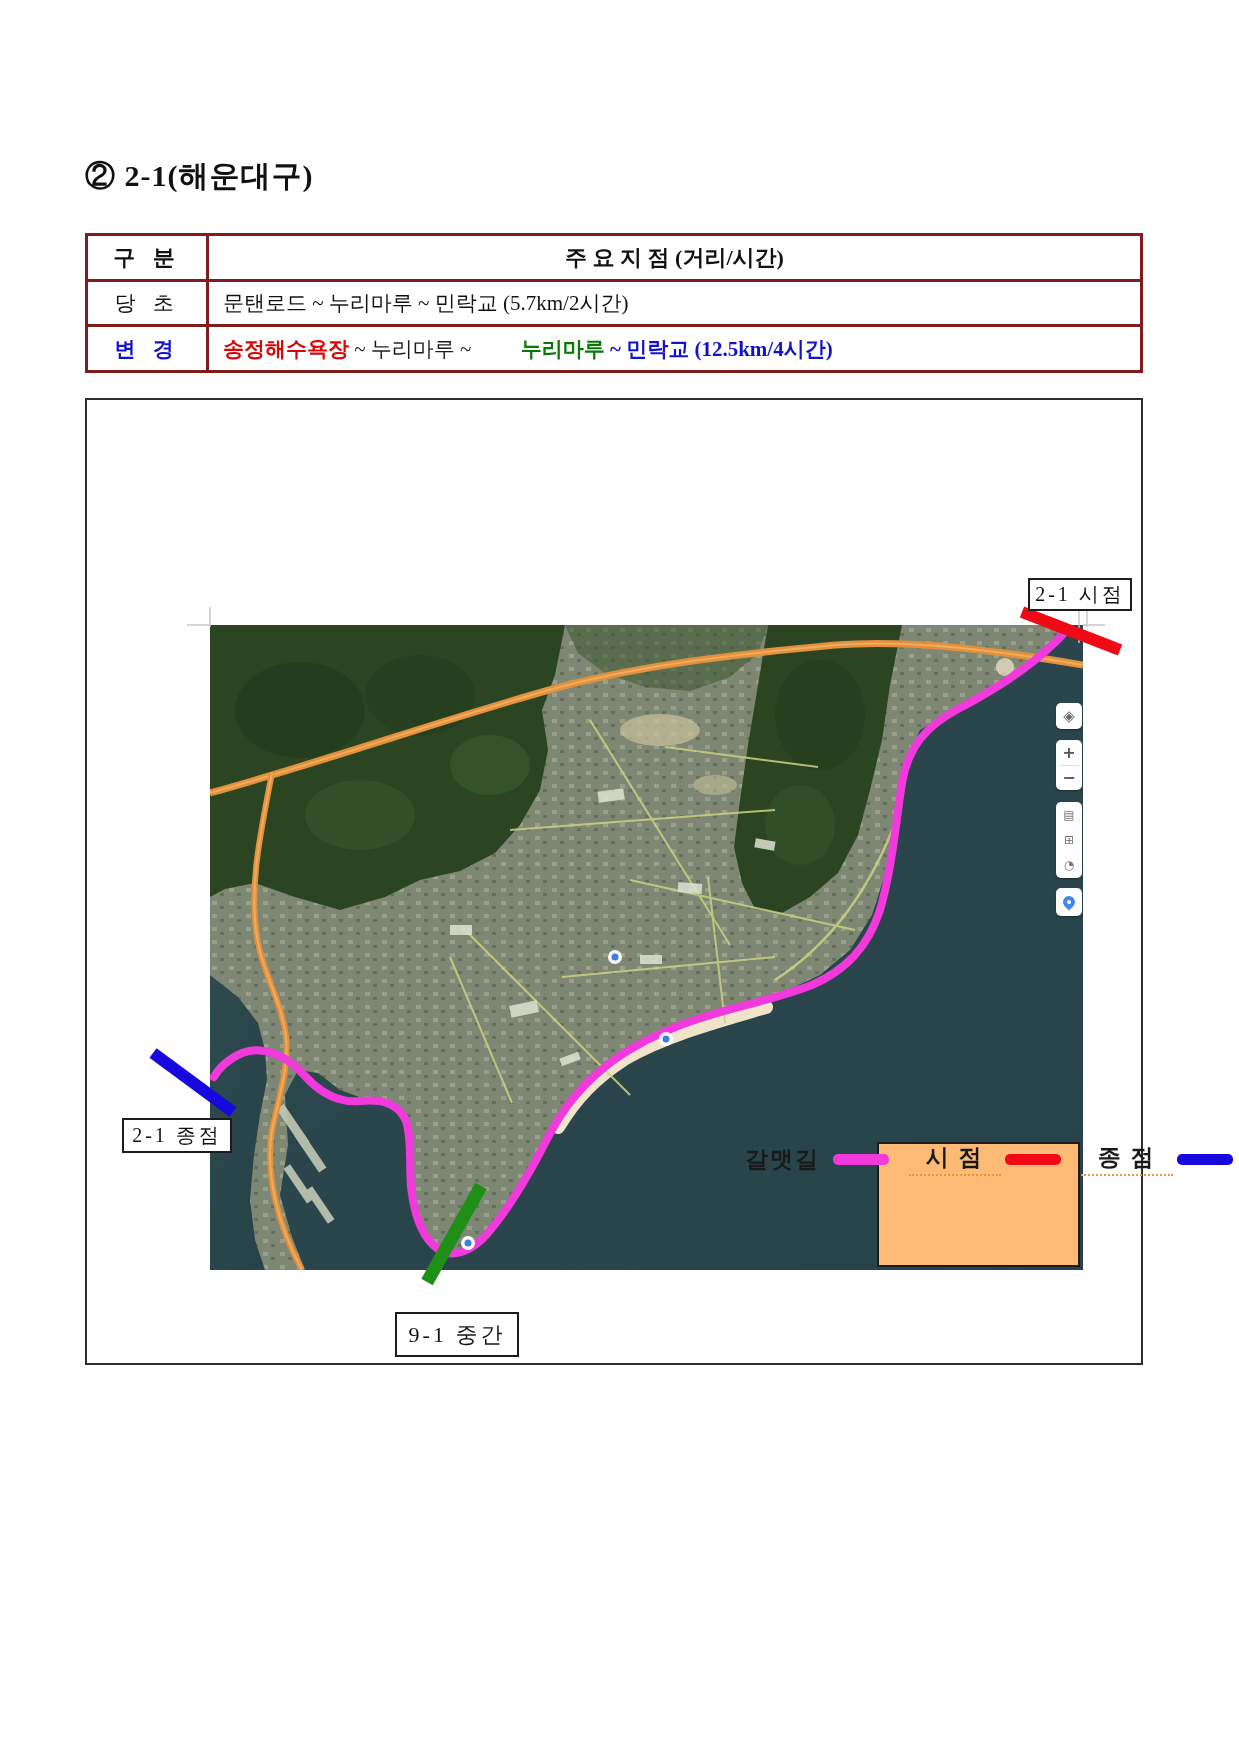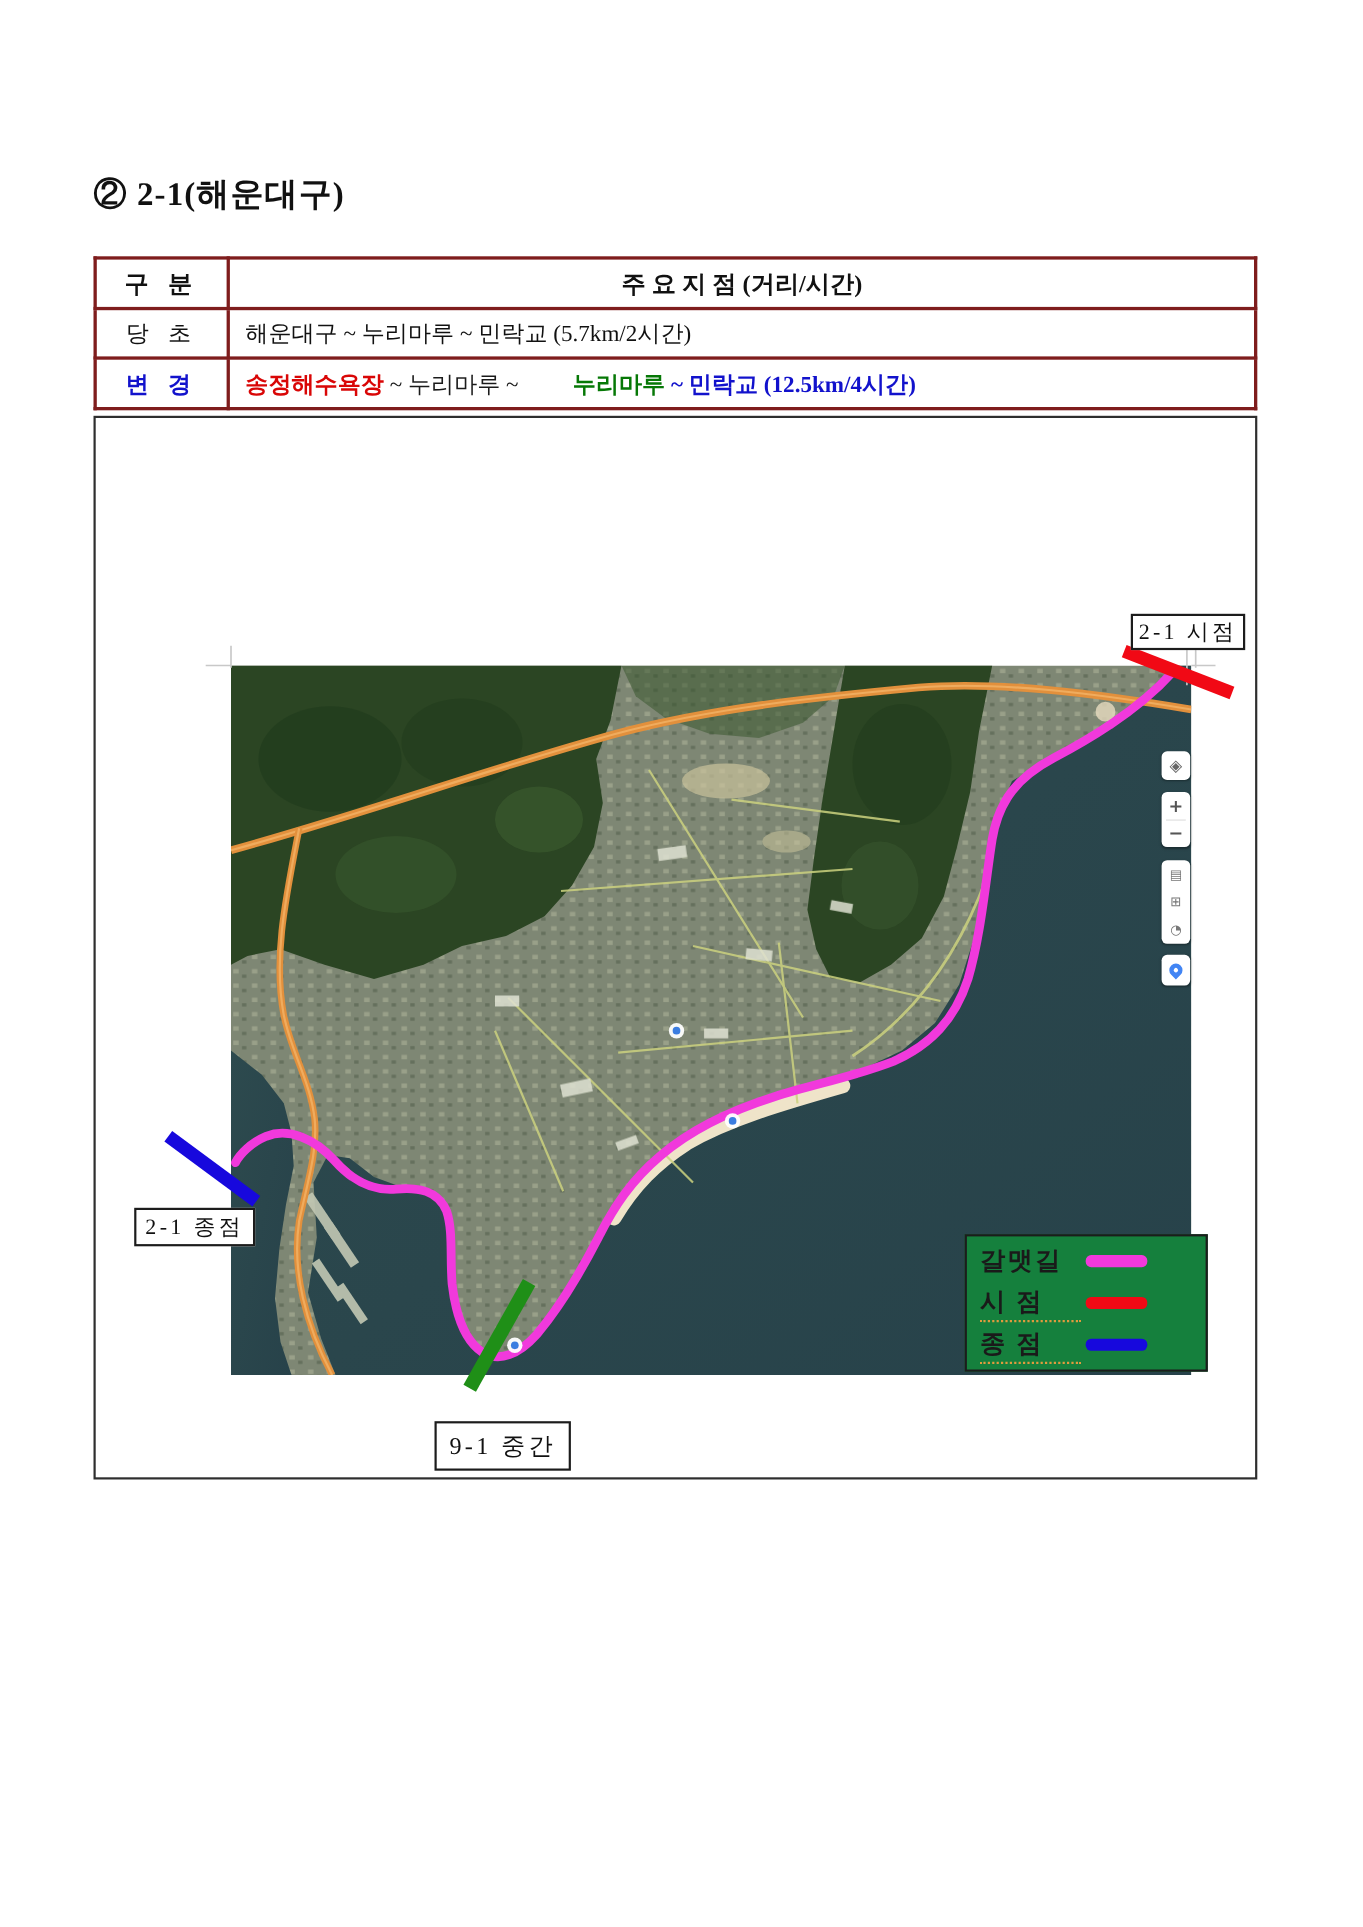--- a/index.html
+++ b/index.html
@@ -23,39 +23,39 @@
   }
   .info-table{border:2px solid #000;}
   .col-label{width:110px;text-align:center;letter-spacing:6px;}
   .hdr td{font-weight:700;font-size:22px;text-align:center;height:43px;}
   .row-orig td{height:42px;}
   .row-chg td{height:43px;}
   .cell-content{padding-left:14px !important;text-align:left;}
   .bold{font-weight:700;}
   
   .figure-box{
-    position:absolute;left:85px;top:378px;width:1054px;height:963px;
-    border:2px solid #2e2e2e;background:#ffffff;
+    position:absolute;left:85px;top:398px;width:1054px;height:963px;
+    border:2px solid #2e2e2e;background:#ffffff;text-align:center;
   }
   .map-art{position:absolute;left:123px;top:225px;width:873px;height:645px;}
   .overlay{position:absolute;left:0;top:0;width:1054px;height:963px;pointer-events:none;}
   
   .pt-label{
     position:absolute;background:#fff;border:2px solid #1c1c1c;
     display:flex;align-items:center;justify-content:center;
     font-size:20px;letter-spacing:3px;white-space:nowrap;color:#111;z-index:5;
   }
   .lbl-start{left:941px;top:178px;width:100px;height:29px;}
   .lbl-end{left:35px;top:705px;width:106px;height:31px;margin-top:13px;}
   .lbl-mid{left:308px;top:912px;width:120px;height:41px;font-size:22px;}
   
   .legend{
-    position:absolute;left:790px;top:742px;width:221px;height:125px;
-    background:#15803d;border:2px solid #1c1c1c;z-index:6;
-    display:flex;flex-direction:column;justify-content:center;gap:8px;
+    position:absolute;left:790px;top:742px;width:203px;height:125px;
+    background:#fdba74;border:2px solid #1c1c1c;z-index:6;
+    display:flex;flex-direction:row;justify-content:center;gap:8px;
     padding:0;box-sizing:border-box;
   }
   .legend-row{display:flex;align-items:center;height:30px;padding-left:12px;}
   .legend-text{font-size:23px;font-weight:600;letter-spacing:2px;width:92px;color:#1a1a1a;}
   .dotted-underline{border-bottom:2px dotted #e09a3e;padding-bottom:1px;}
   .legend-swatch{width:56px;height:11px;border-radius:5px;margin-left:4px;}
   
   .controls{position:absolute;left:969px;top:303px;width:26px;z-index:6;
     font-family:"DejaVu Sans","Liberation Sans",sans-serif;}
   .ctl{
@@ -86,21 +86,21 @@
   <div class="doc-title">② 2-1(해운대구)</div>
 
   <table class="info-table">
     <tbody>
         <tr class="hdr">
       <td class="col-label">구 분</td>
       <td>주 요 지 점 (거리/시간)</td>
     </tr>
     <tr class="row-orig">
       <td class="col-label">당 초</td>
-      <td class="cell-content">해운대구 ~ 누리마루 ~ 민락교 (5.7km/2시간)</td>
+      <td class="cell-content">문탠로드 ~ 누리마루 ~ 민락교 (5.7km/2시간)</td>
     </tr>
     <tr class="row-chg">
       <td class="col-label bold" style="color: rgb(18, 18, 204);">변 경</td>
       <td class="cell-content">
         <span class="bold" style="color: rgb(217, 6, 6);">송정해수욕장</span><span style="color: rgb(26, 26, 26);"> ~ 누리마루 ~ </span><span class="bold" style="color: rgb(6, 120, 6); margin-left: 44px;">누리마루</span><span class="bold" style="color: rgb(18, 18, 204);"> ~ 민락교 (12.5km/4시간)</span>
       </td>
     </tr>
   </tbody>
     </table>
 

